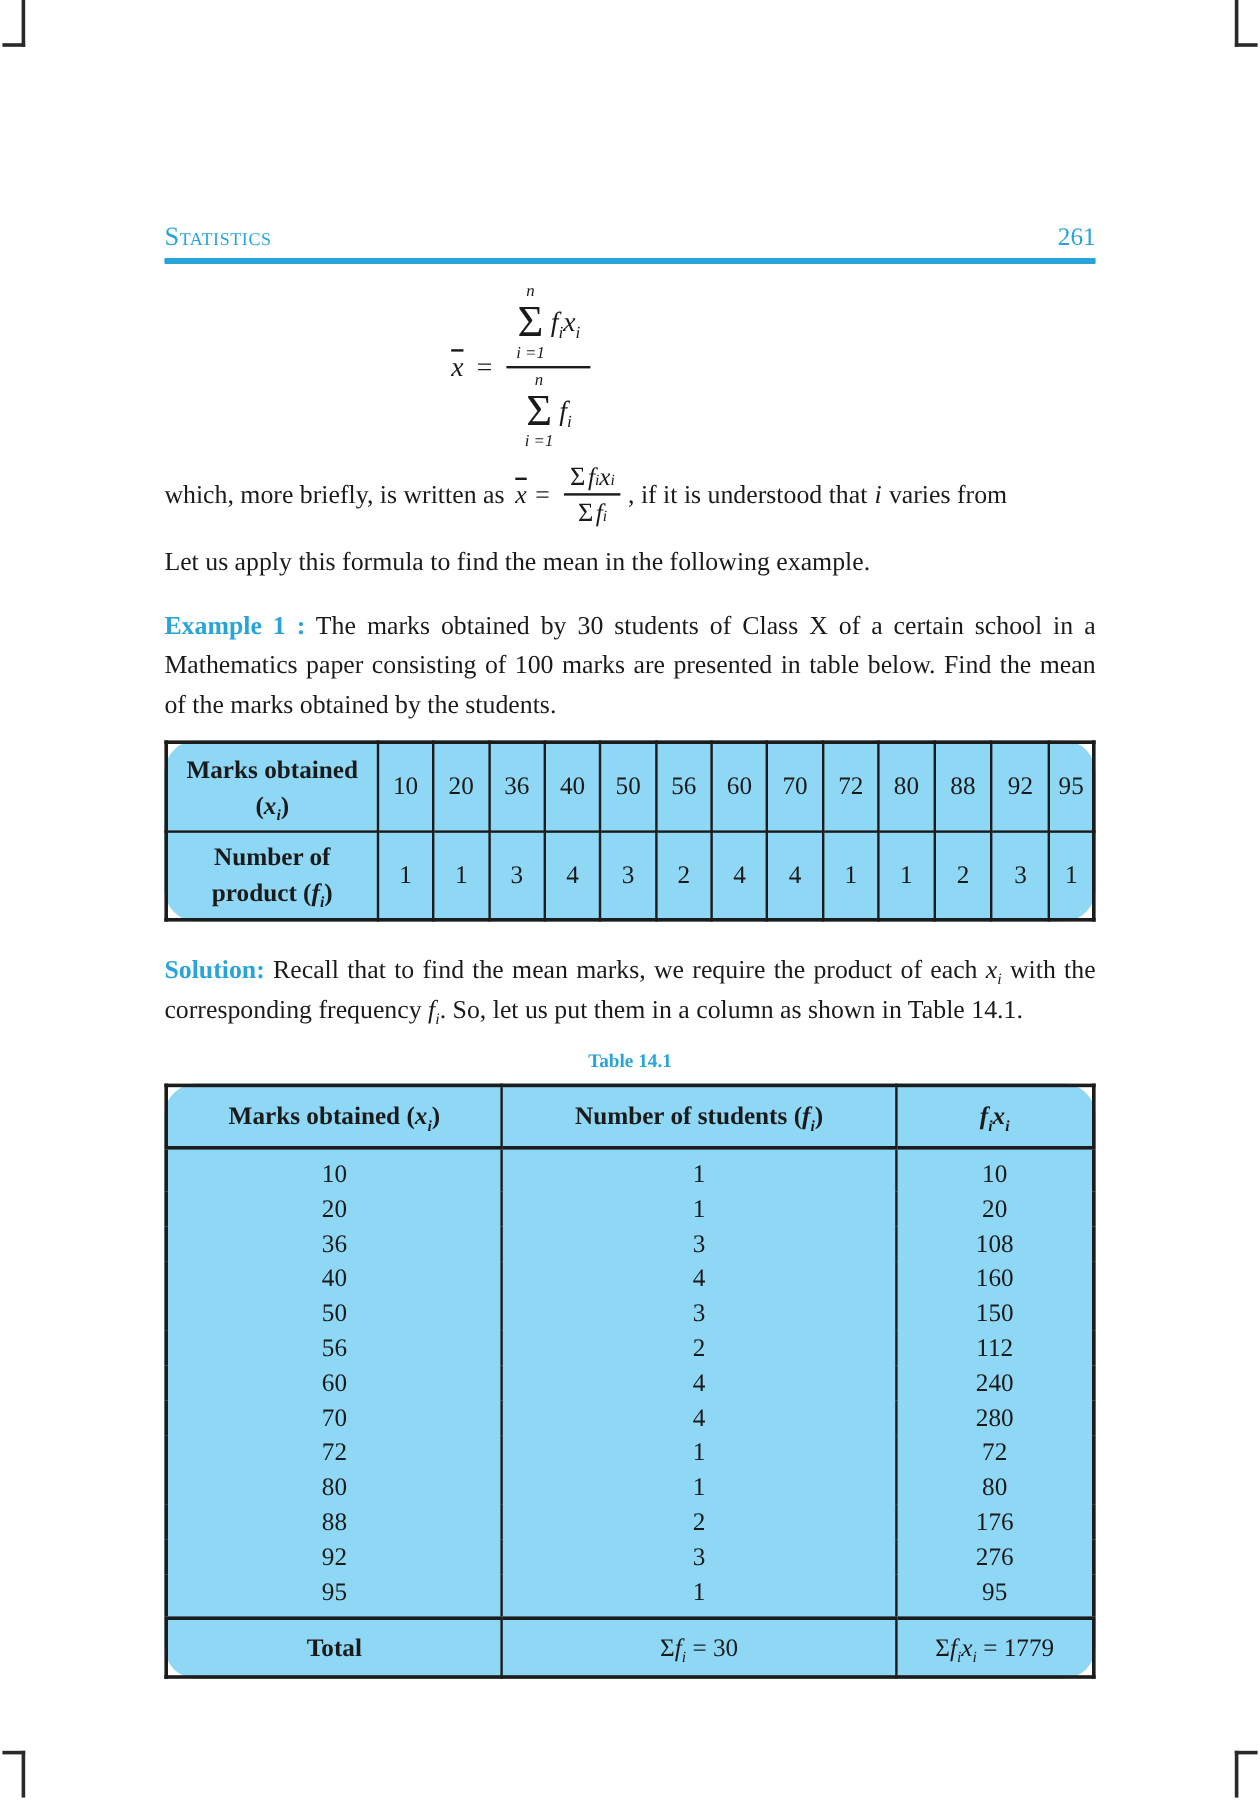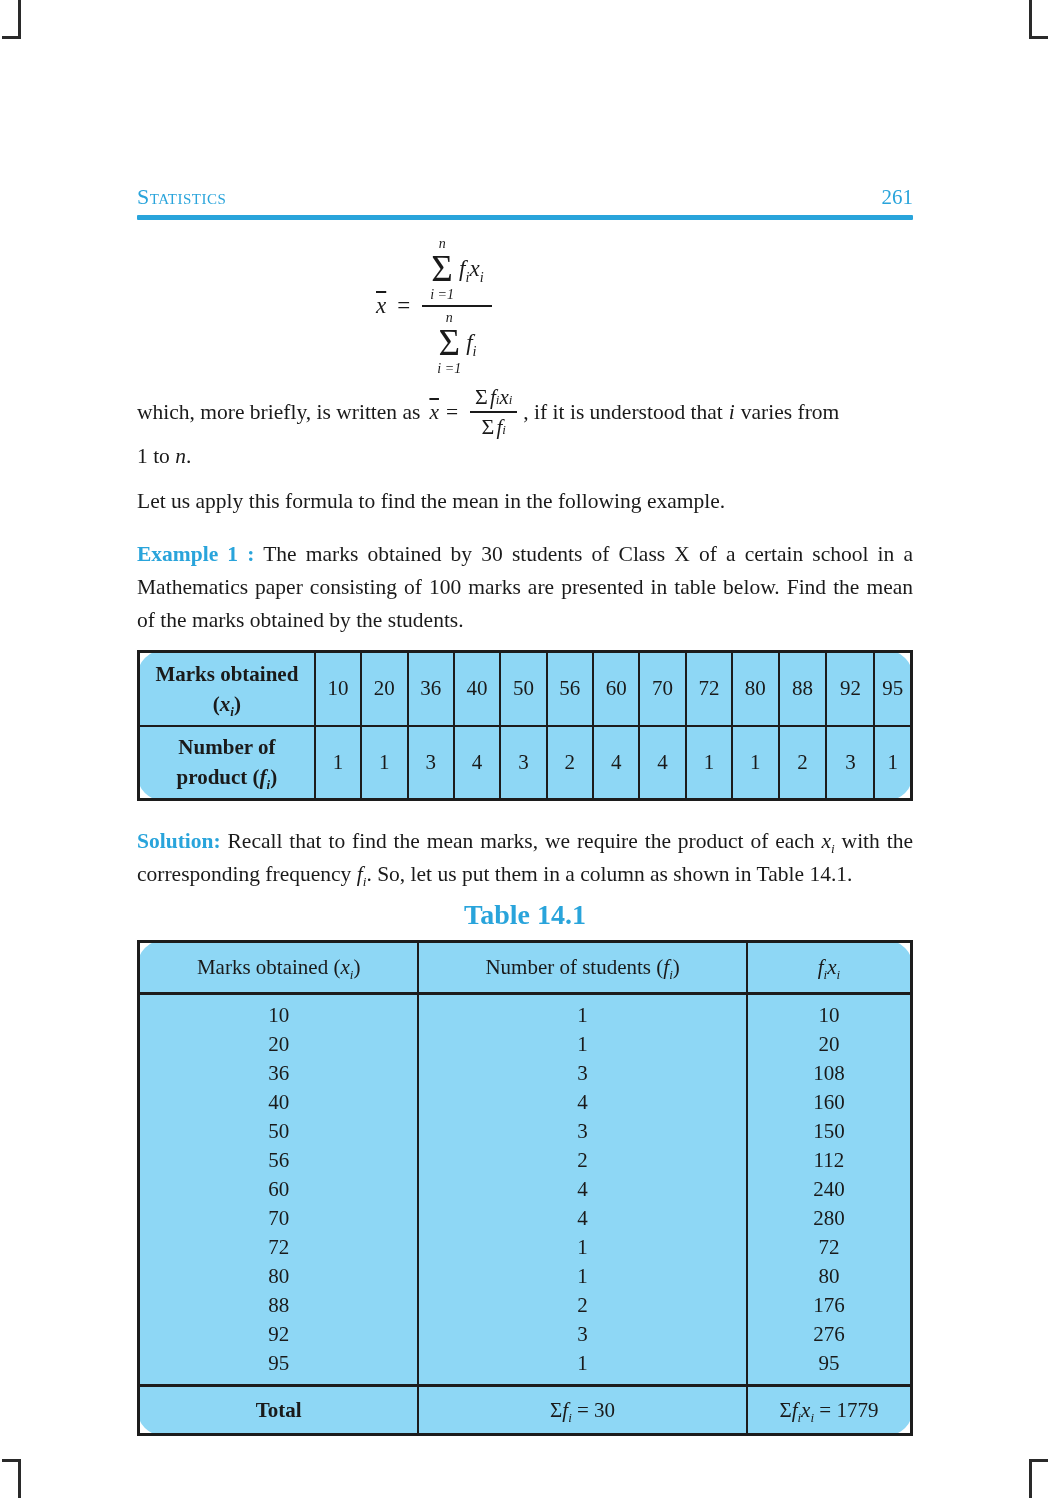--- a/index.html
+++ b/index.html
@@ -78,23 +78,23 @@
 
   
   table{border-collapse:collapse;width:100%;background:var(--fill);table-layout:fixed;border-radius:27px;}
   td,th{font-size:21px;text-align:center;vertical-align:middle;color:var(--ink);}
 
   .t1{margin-top:13px;border:3px solid var(--border);}
   .t1 td,.t1 th{border:2px solid var(--border);}
   .t1 .rowlabel{font-weight:bold;line-height:30px;padding:4px 2px;}
   .t1 tr{height:74px;}
 
-  .t2caption{margin-top:8px;text-align:center;font-weight:bold;color:var(--accent);font-size:28px;}
+  .t2caption{margin-top:18px;text-align:center;font-weight:bold;color:var(--accent);font-size:16px;}
   .t2{margin-top:9px;border:3px solid var(--border);}
-  .t2 thead th{border:2px solid var(--border);border-bottom:3px solid var(--border);height:52px;font-weight:normal;}
+  .t2 thead th{border:2px solid var(--border);border-bottom:3px solid var(--border);height:52px;font-weight:bold;}
   .t2 tbody td{border-left:2px solid var(--border);border-right:2px solid var(--border);height:29px;line-height:29px;}
   .t2 tbody tr:first-child td{padding-top:6px;}
   .t2 tbody tr:last-child td{padding-bottom:6px;}
   .t2 tfoot td{border:2px solid var(--border);border-top:3px solid var(--border);height:49px;}
   .t2 .total-label{font-weight:bold;}
 </style>
 </head>
 <body>
 
 <div class="crop tl"></div>
@@ -148,21 +148,20 @@
       <span class="iden">
           <span class="sigma-s">Σ</span>
           <span class="it">f</span>
           <sub>i</sub>
         </span>
     </span>
     <span>, if it is understood that</span>
     <span class="it" style="margin:0 6px;">i</span>
     <span>varies from</span>
   </div>
-  <div class="para-line"><span>1 to</span> <span class="it">n</span><span>.</span></div>
 
   <div class="para mt12">Let us apply this formula to find the mean in the following example.</div>
 
   <div class="para mt20"><span class="accent-bold">Example 1 :</span><span> The marks obtained by 30 students of Class X of a certain school in a Mathematics paper consisting of 100 marks are presented in table below. Find the mean of the marks obtained by the students.</span></div>
 
   <table class="t1">
     <colgroup>
       <col style="width:22.8%">
       <col style="width:6.0%">
         <col style="width:6.0%">

